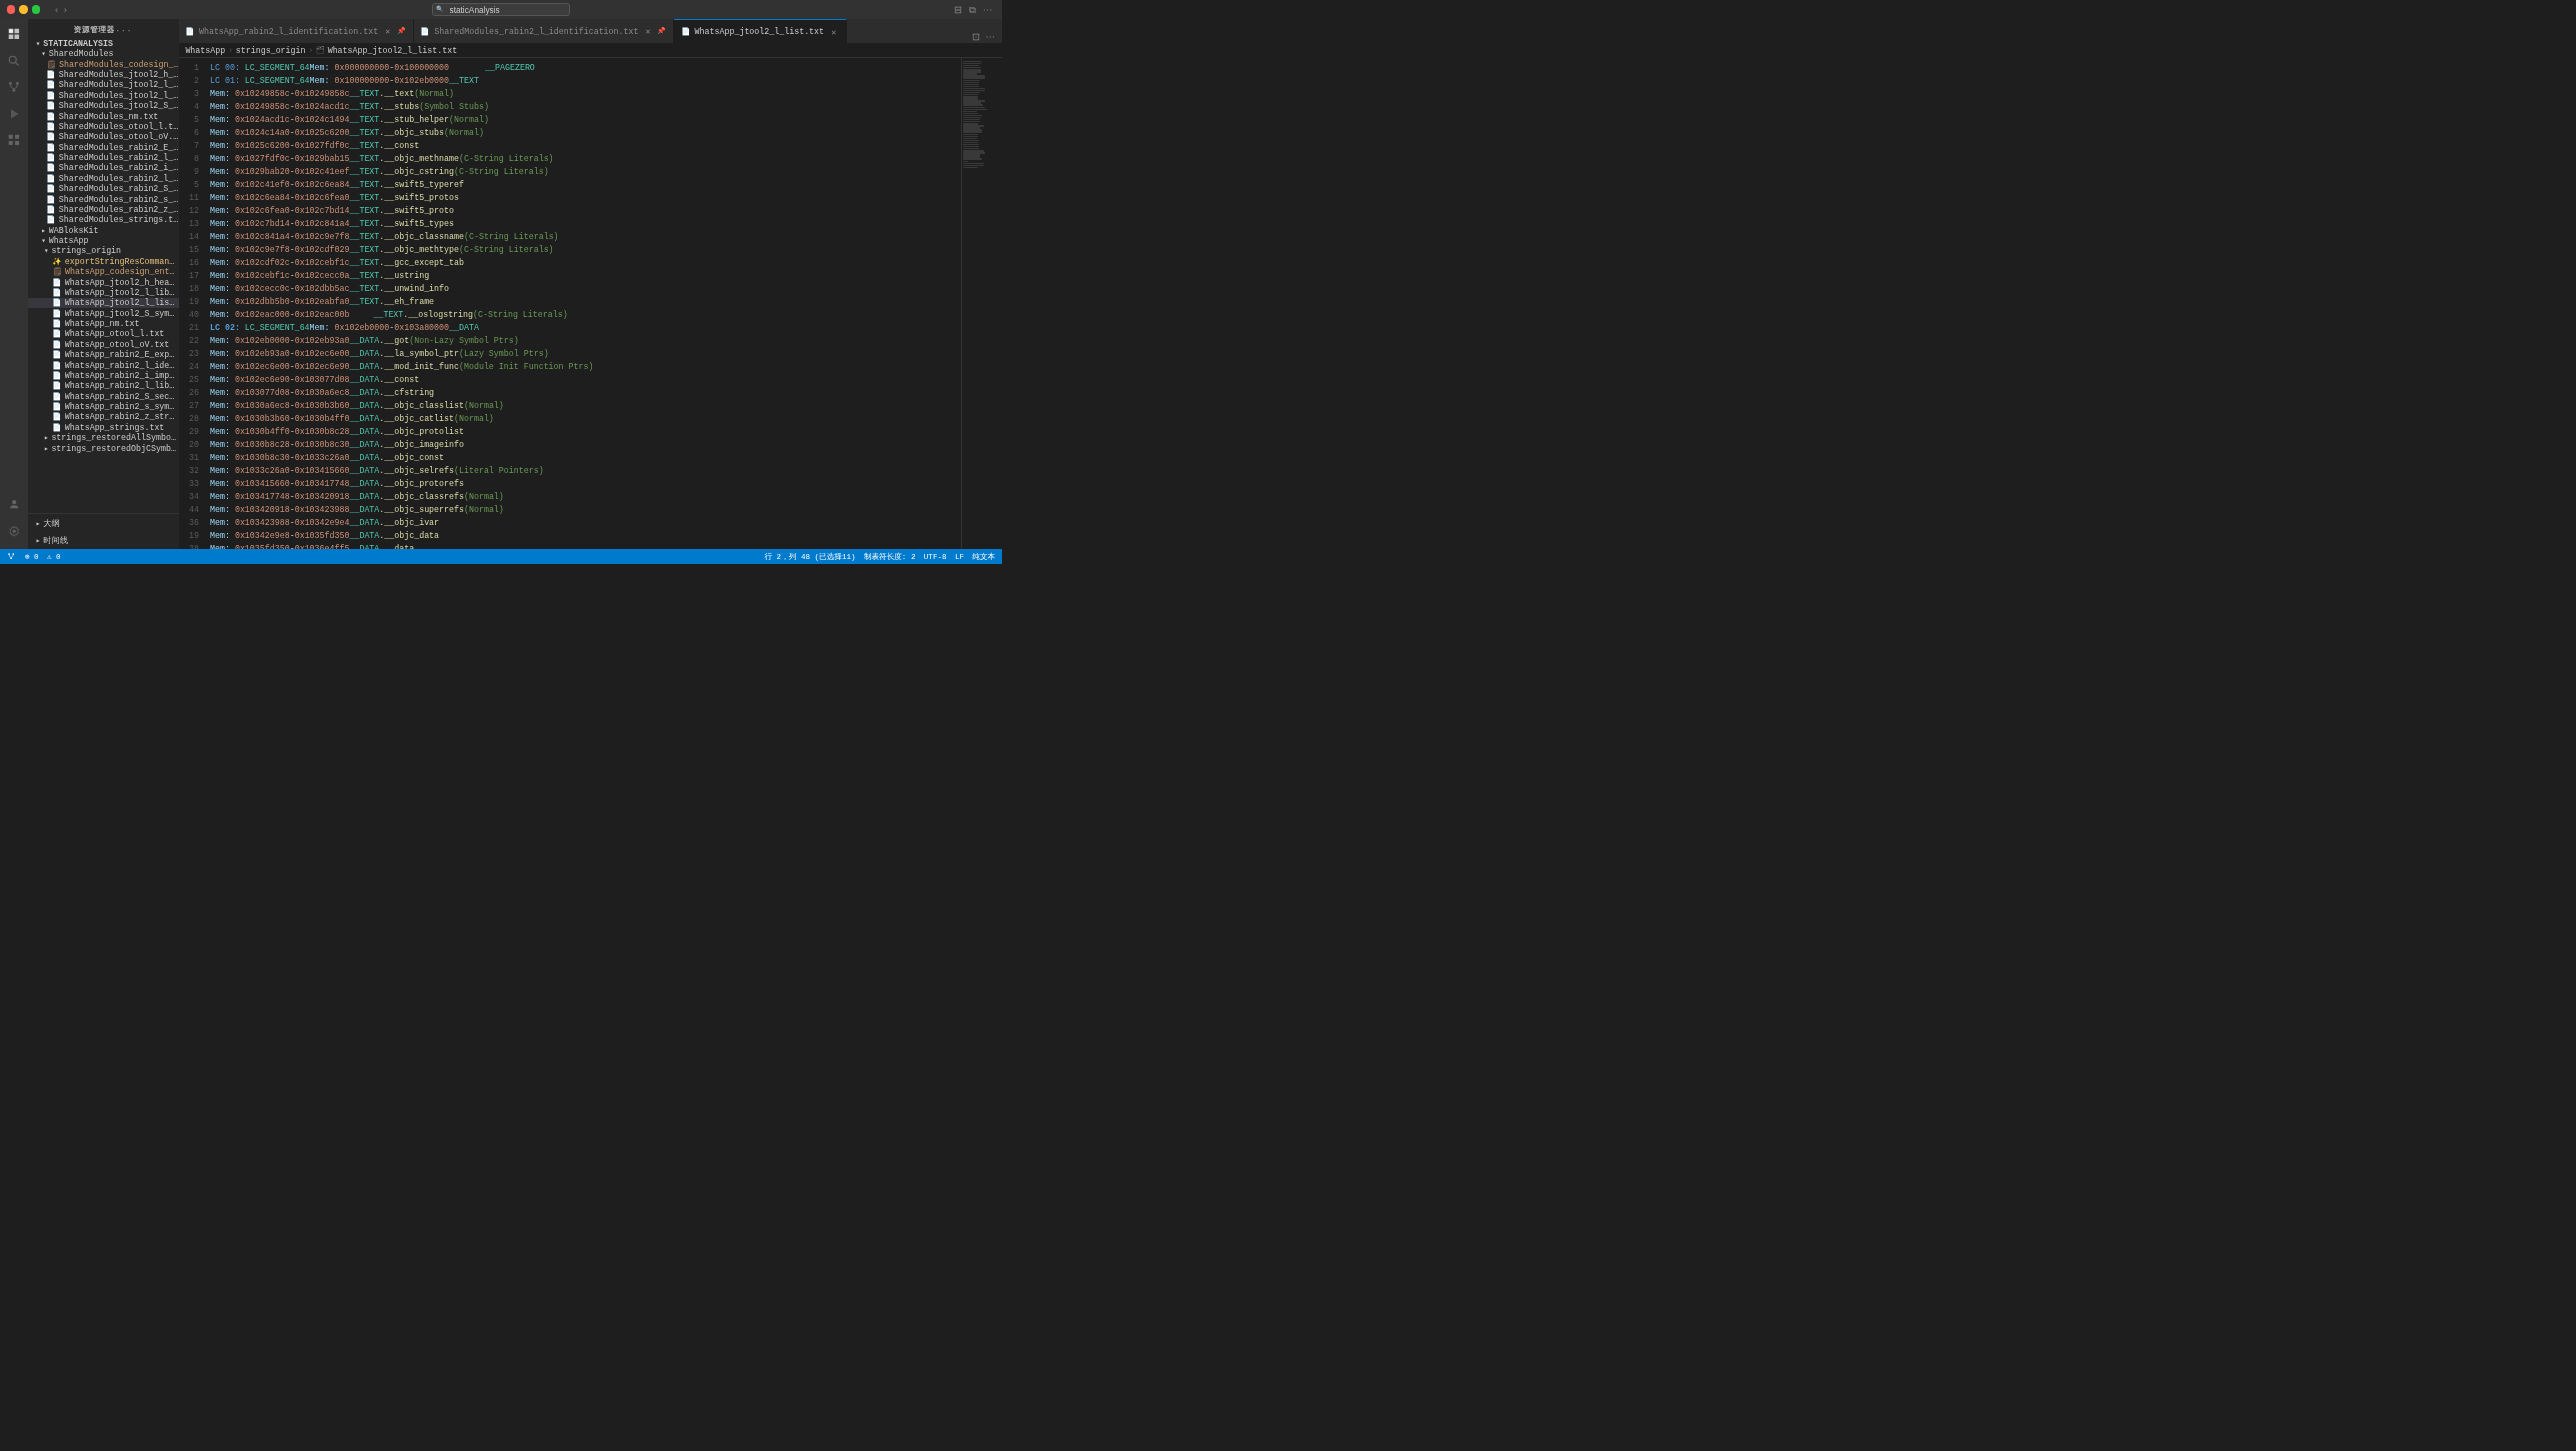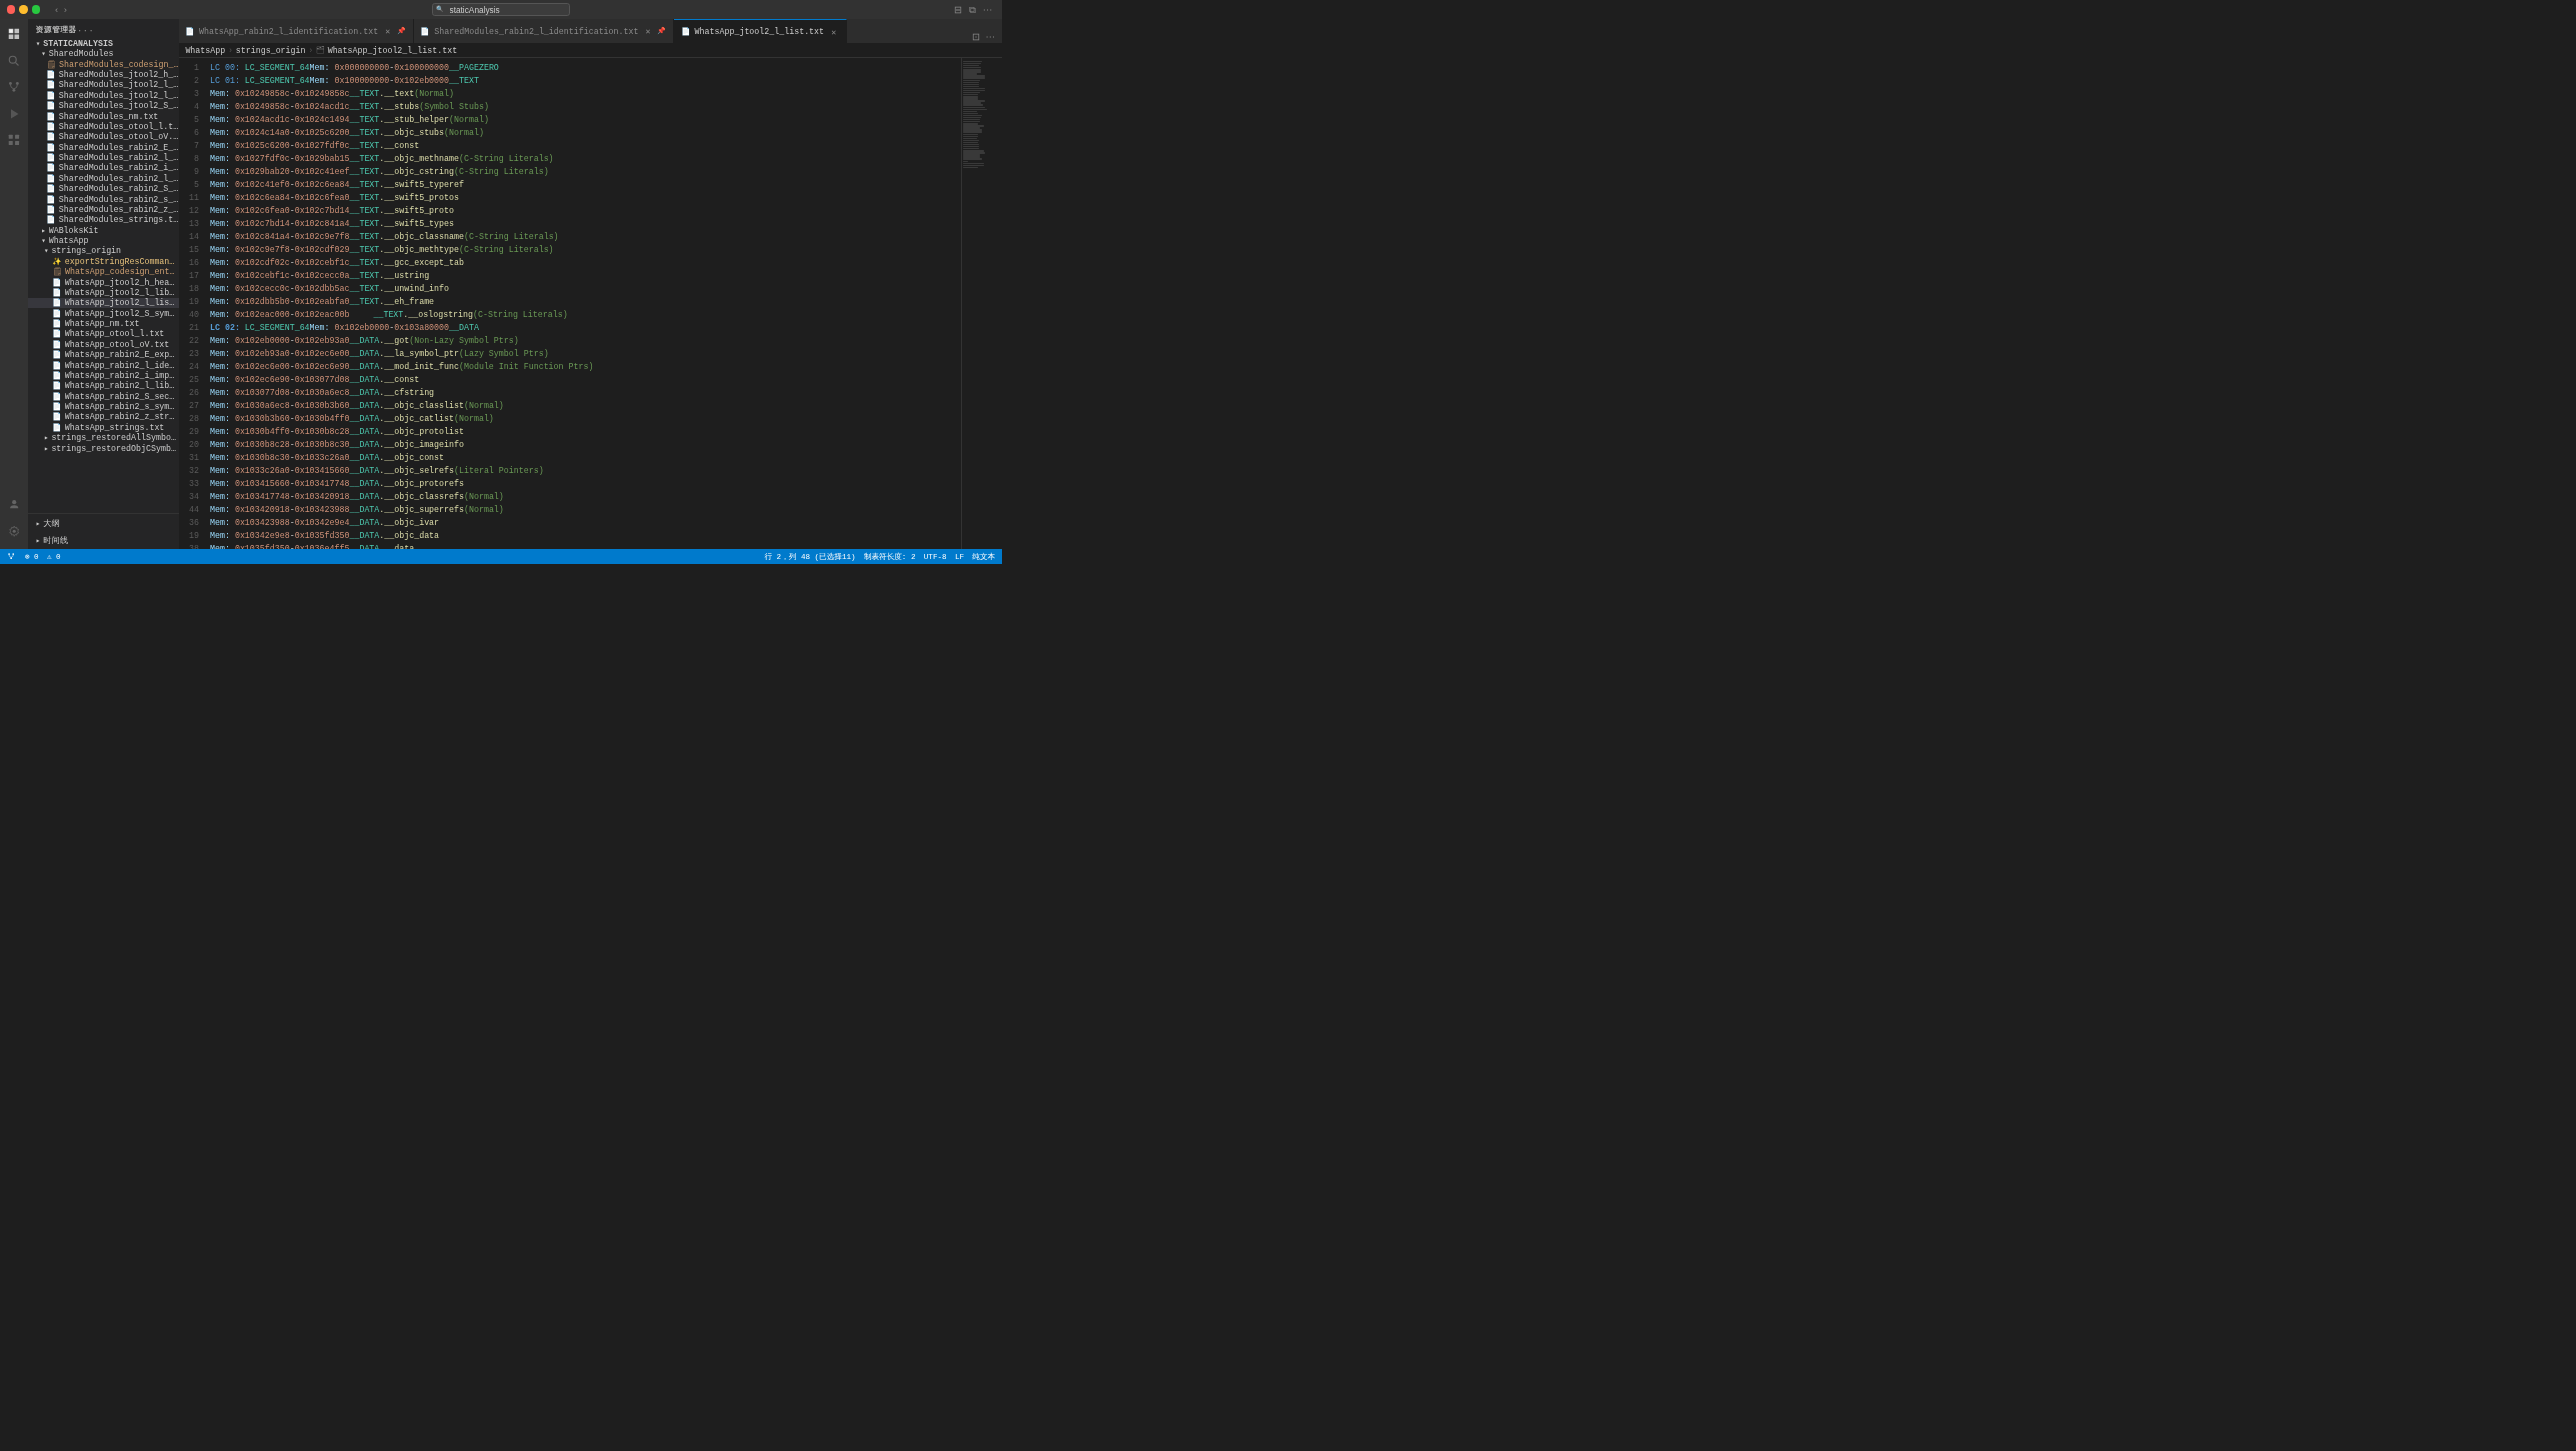--- a/index.html
+++ b/index.html
@@ -134,21 +134,21 @@
       width: 151px;
       background: #252526;
       display: flex;
       flex-direction: column;
       overflow: hidden;
       flex-shrink: 0;
     }
     .sidebar-header {
       padding: 5.5px 8.3px 2.8px 8.3px;
       display: flex;
-      justify-content: flex-start;
+      justify-content: center;
       align-items: center;
     }
     .sidebar-title {
       color: #bbbbbb;
       font-size: 7.6px;
       font-weight: 700;
       letter-spacing: 0.08em;
       text-transform: uppercase;
     }
     .sidebar-actions {
@@ -674,21 +674,21 @@
           <div>31</div>
           <div>32</div>
           <div>33</div>
           <div>34</div>
           <div>44</div>
           <div>36</div>
           <div>19</div>
           <div>38</div>
         </div>
       <div class="code-area" id="code-area">
-          <div class="code-line" style=""><span style="color:#569cd6;">LC 00: </span><span style="color:#4ec9b0;">LC_SEGMENT_64</span>         <span style="color:#9cdcfe;">Mem: </span><span style="color:#ce9178;">0x000000000</span>-<span style="color:#ce9178;">0x100000000</span>  <span style="color:#4ec9b0;">__PAGEZERO</span></div>
+          <div class="code-line" style=""><span style="color:#569cd6;">LC 00: </span><span style="color:#4ec9b0;">LC_SEGMENT_64</span>         <span style="color:#9cdcfe;">Mem: </span><span style="color:#ce9178;">0x000000000</span>-<span style="color:#ce9178;">0x100000000</span>  <span style="color:#4ec9b0;margin-left:36px;">__PAGEZERO</span></div>
           <div class="code-line" style=""><span style="color:#569cd6;">LC 01: </span><span style="color:#4ec9b0;">LC_SEGMENT_64</span>         <span style="color:#9cdcfe;">Mem: </span><span style="color:#ce9178;">0x100000000</span>-<span style="color:#ce9178;">0x102eb0000</span>  <span style="color:#4ec9b0;">__TEXT</span></div>
           <div class="code-line" style="">       <span style="color:#9cdcfe;">Mem: </span><span style="color:#ce9178;">0x10249858c</span>-<span style="color:#ce9178;">0x10249858c</span>  <span style="color:#dcdcaa;"><span style="color:#4ec9b0;">__TEXT</span>.__text</span> <span style="color:#6a9955;">(Normal)</span></div>
           <div class="code-line" style="">       <span style="color:#9cdcfe;">Mem: </span><span style="color:#ce9178;">0x10249858c</span>-<span style="color:#ce9178;">0x1024acd1c</span>  <span style="color:#dcdcaa;"><span style="color:#4ec9b0;">__TEXT</span>.__stubs</span>  <span style="color:#6a9955;">(Symbol Stubs)</span></div>
           <div class="code-line" style="">       <span style="color:#9cdcfe;">Mem: </span><span style="color:#ce9178;">0x1024acd1c</span>-<span style="color:#ce9178;">0x1024c1494</span>  <span style="color:#dcdcaa;"><span style="color:#4ec9b0;">__TEXT</span>.__stub_helper</span>  <span style="color:#6a9955;">(Normal)</span></div>
           <div class="code-line" style="">       <span style="color:#9cdcfe;">Mem: </span><span style="color:#ce9178;">0x1024c14a0</span>-<span style="color:#ce9178;">0x1025c6200</span>  <span style="color:#dcdcaa;"><span style="color:#4ec9b0;">__TEXT</span>.__objc_stubs</span> <span style="color:#6a9955;">(Normal)</span></div>
           <div class="code-line" style="">       <span style="color:#9cdcfe;">Mem: </span><span style="color:#ce9178;">0x1025c6200</span>-<span style="color:#ce9178;">0x1027fdf0c</span>  <span style="color:#dcdcaa;"><span style="color:#4ec9b0;">__TEXT</span>.__const</span></div>
           <div class="code-line" style="">       <span style="color:#9cdcfe;">Mem: </span><span style="color:#ce9178;">0x1027fdf0c</span>-<span style="color:#ce9178;">0x1029bab15</span>  <span style="color:#dcdcaa;"><span style="color:#4ec9b0;">__TEXT</span>.__objc_methname</span>  <span style="color:#6a9955;">(C-String Literals)</span></div>
           <div class="code-line" style="">       <span style="color:#9cdcfe;">Mem: </span><span style="color:#ce9178;">0x1029bab20</span>-<span style="color:#ce9178;">0x102c41eef</span>  <span style="color:#dcdcaa;"><span style="color:#4ec9b0;">__TEXT</span>.__objc_cstring</span>  <span style="color:#6a9955;">(C-String Literals)</span></div>
           <div class="code-line" style="">       <span style="color:#9cdcfe;">Mem: </span><span style="color:#ce9178;">0x102c41ef0</span>-<span style="color:#ce9178;">0x102c6ea84</span>  <span style="color:#dcdcaa;"><span style="color:#4ec9b0;">__TEXT</span>.__swift5_typeref</span></div>
           <div class="code-line" style="">       <span style="color:#9cdcfe;">Mem: </span><span style="color:#ce9178;">0x102c6ea84</span>-<span style="color:#ce9178;">0x102c6fea0</span>  <span style="color:#dcdcaa;"><span style="color:#4ec9b0;">__TEXT</span>.__swift5_protos</span></div>

